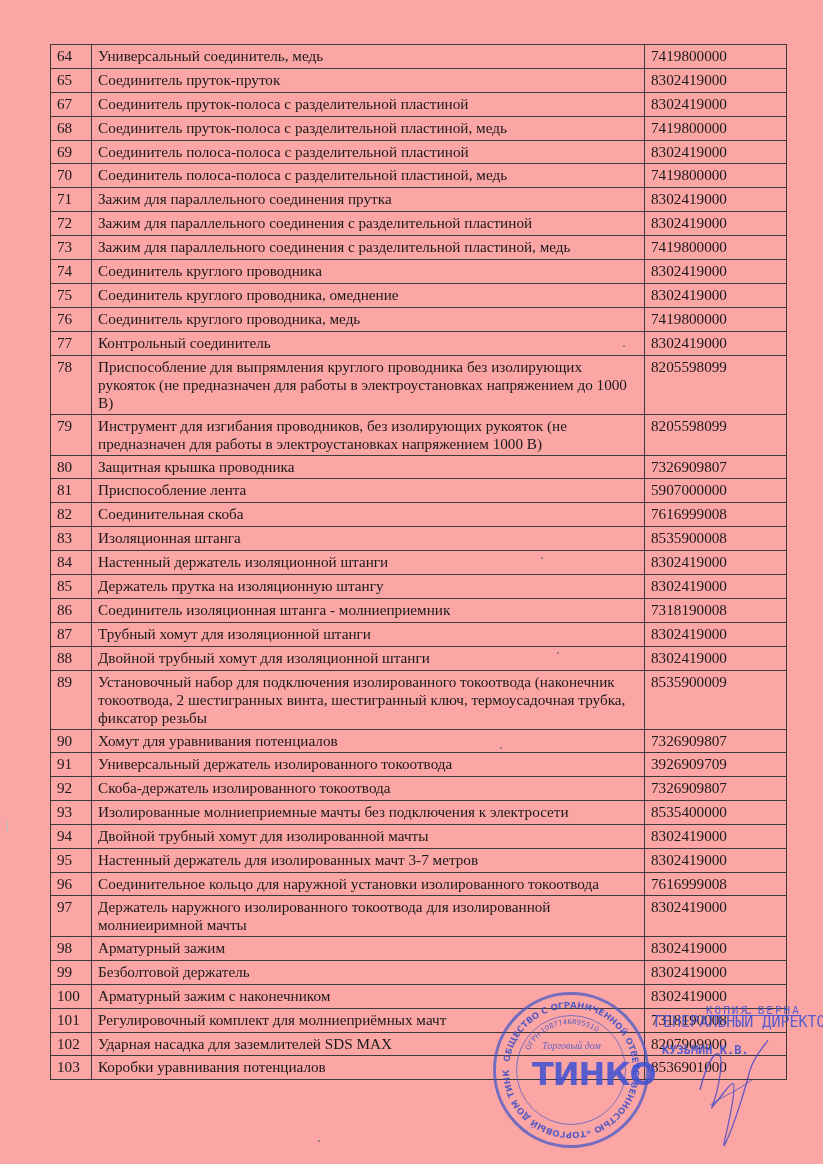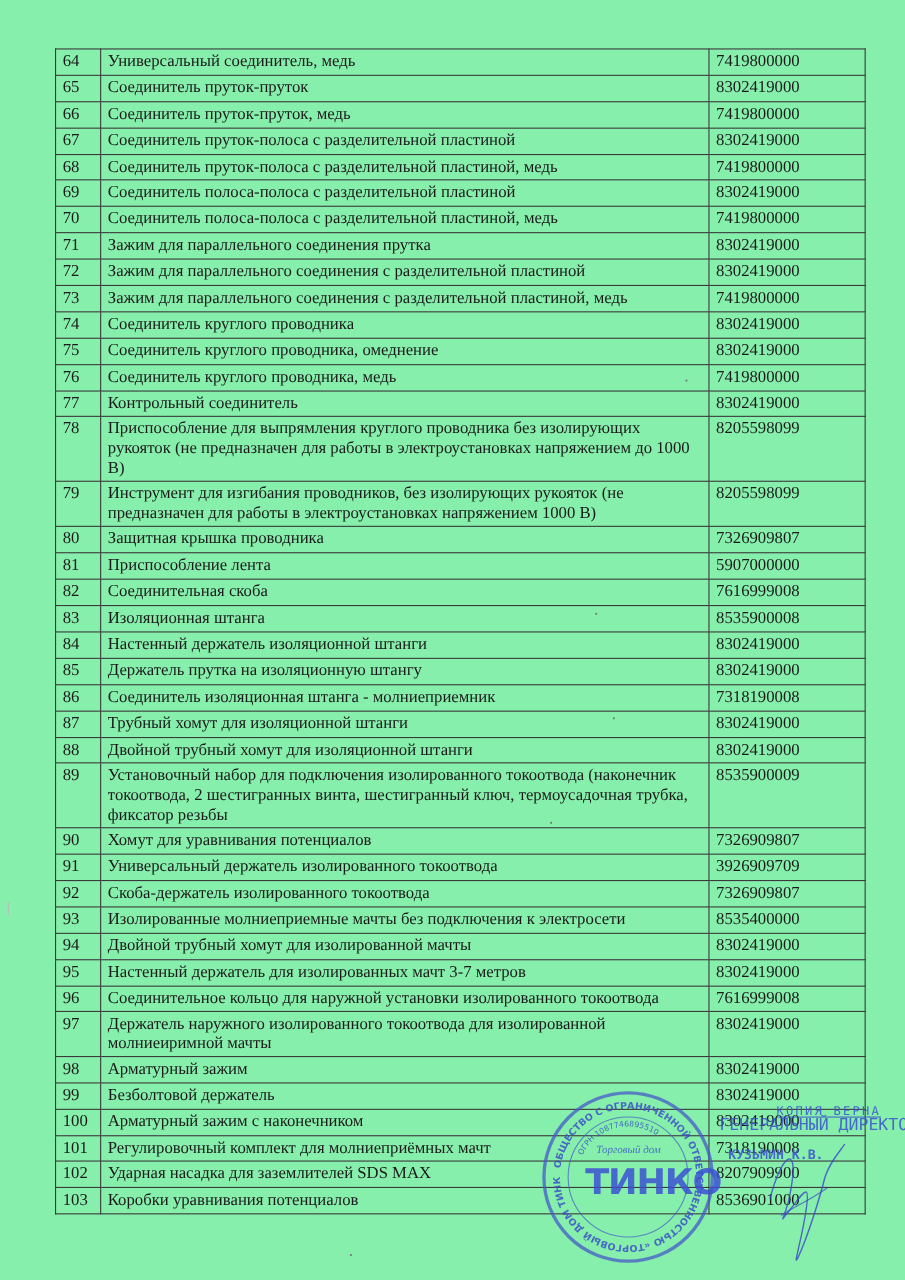--- a/index.html
+++ b/index.html
@@ -1,18 +1,18 @@
 <!DOCTYPE html>
 <html><head>
 <meta charset="utf-8">
 <style>
   html, body { margin: 0; padding: 0; background: #ffffff; }
   body { width: 823px; height: 1164px; position: relative; overflow: hidden;
          font-family: "Liberation Serif", "DejaVu Serif", serif; color: #1a1a1a; }
-  .page { position: absolute; left: 0; top: 0; width: 823px; height: 1164px; background: #86efac; }
+  .page { position: absolute; left: 0; top: 0; width: 823px; height: 1164px; background: #fca5a5; }
   table.doc { position: absolute; left: 50px; top: 44px; border-collapse: collapse;
               width: 736px; table-layout: fixed; }
   table.doc td { border: 1px solid #3a3a3a; font-size: 15.2px; line-height: 18px;
                  padding: 2px 6px 2px 6px; vertical-align: top; }
   td.num { width: 28px; padding-left: 6px; }
   td.name { width: 540px; }
   td.code { width: 129px; padding-left: 7px; margin-left: 37px; }
   tr.single td { height: 18.9px; }
 
   .stamp { position: absolute; left: 493px; top: 992px; width: 156px; height: 156px;
@@ -44,25 +44,20 @@
           <td class="num">64</td>
           <td class="name">Универсальный соединитель, медь</td>
           <td class="code">7419800000</td>
         </tr>
         <tr class="single">
           <td class="num">65</td>
           <td class="name">Соединитель пруток-пруток</td>
           <td class="code">8302419000</td>
         </tr>
         <tr class="single">
-          <td class="num">66</td>
-          <td class="name">Соединитель пруток-пруток, медь</td>
-          <td class="code">7419800000</td>
-        </tr>
-        <tr class="single">
           <td class="num">67</td>
           <td class="name">Соединитель пруток-полоса с разделительной пластиной</td>
           <td class="code">8302419000</td>
         </tr>
         <tr class="single">
           <td class="num">68</td>
           <td class="name">Соединитель пруток-полоса с разделительной пластиной, медь</td>
           <td class="code">7419800000</td>
         </tr>
         <tr class="single">

